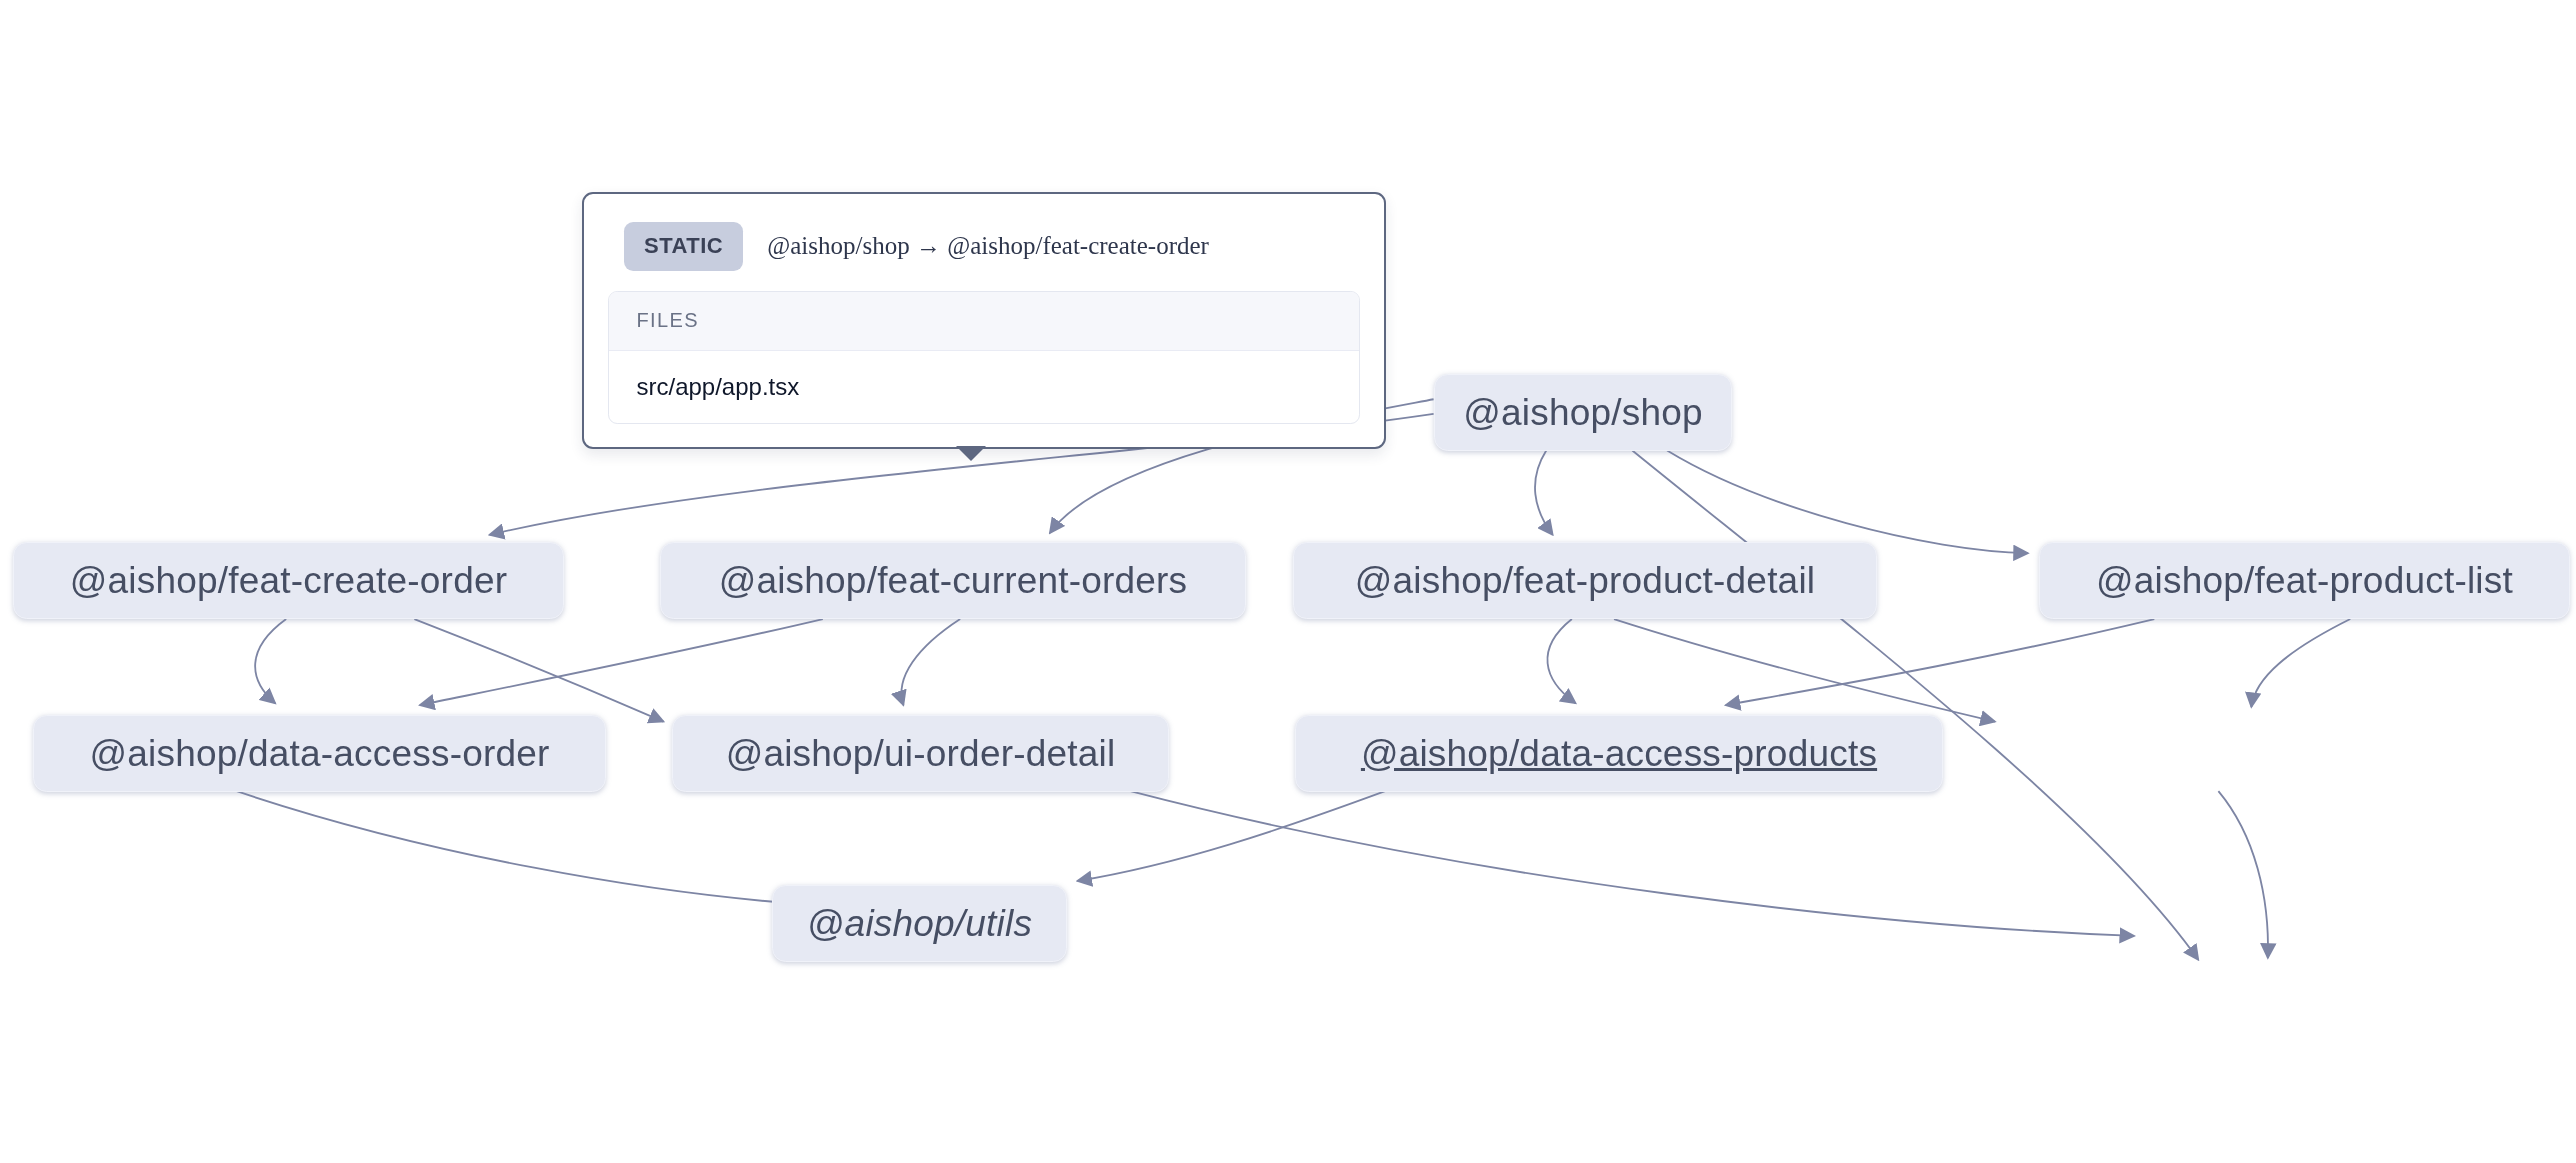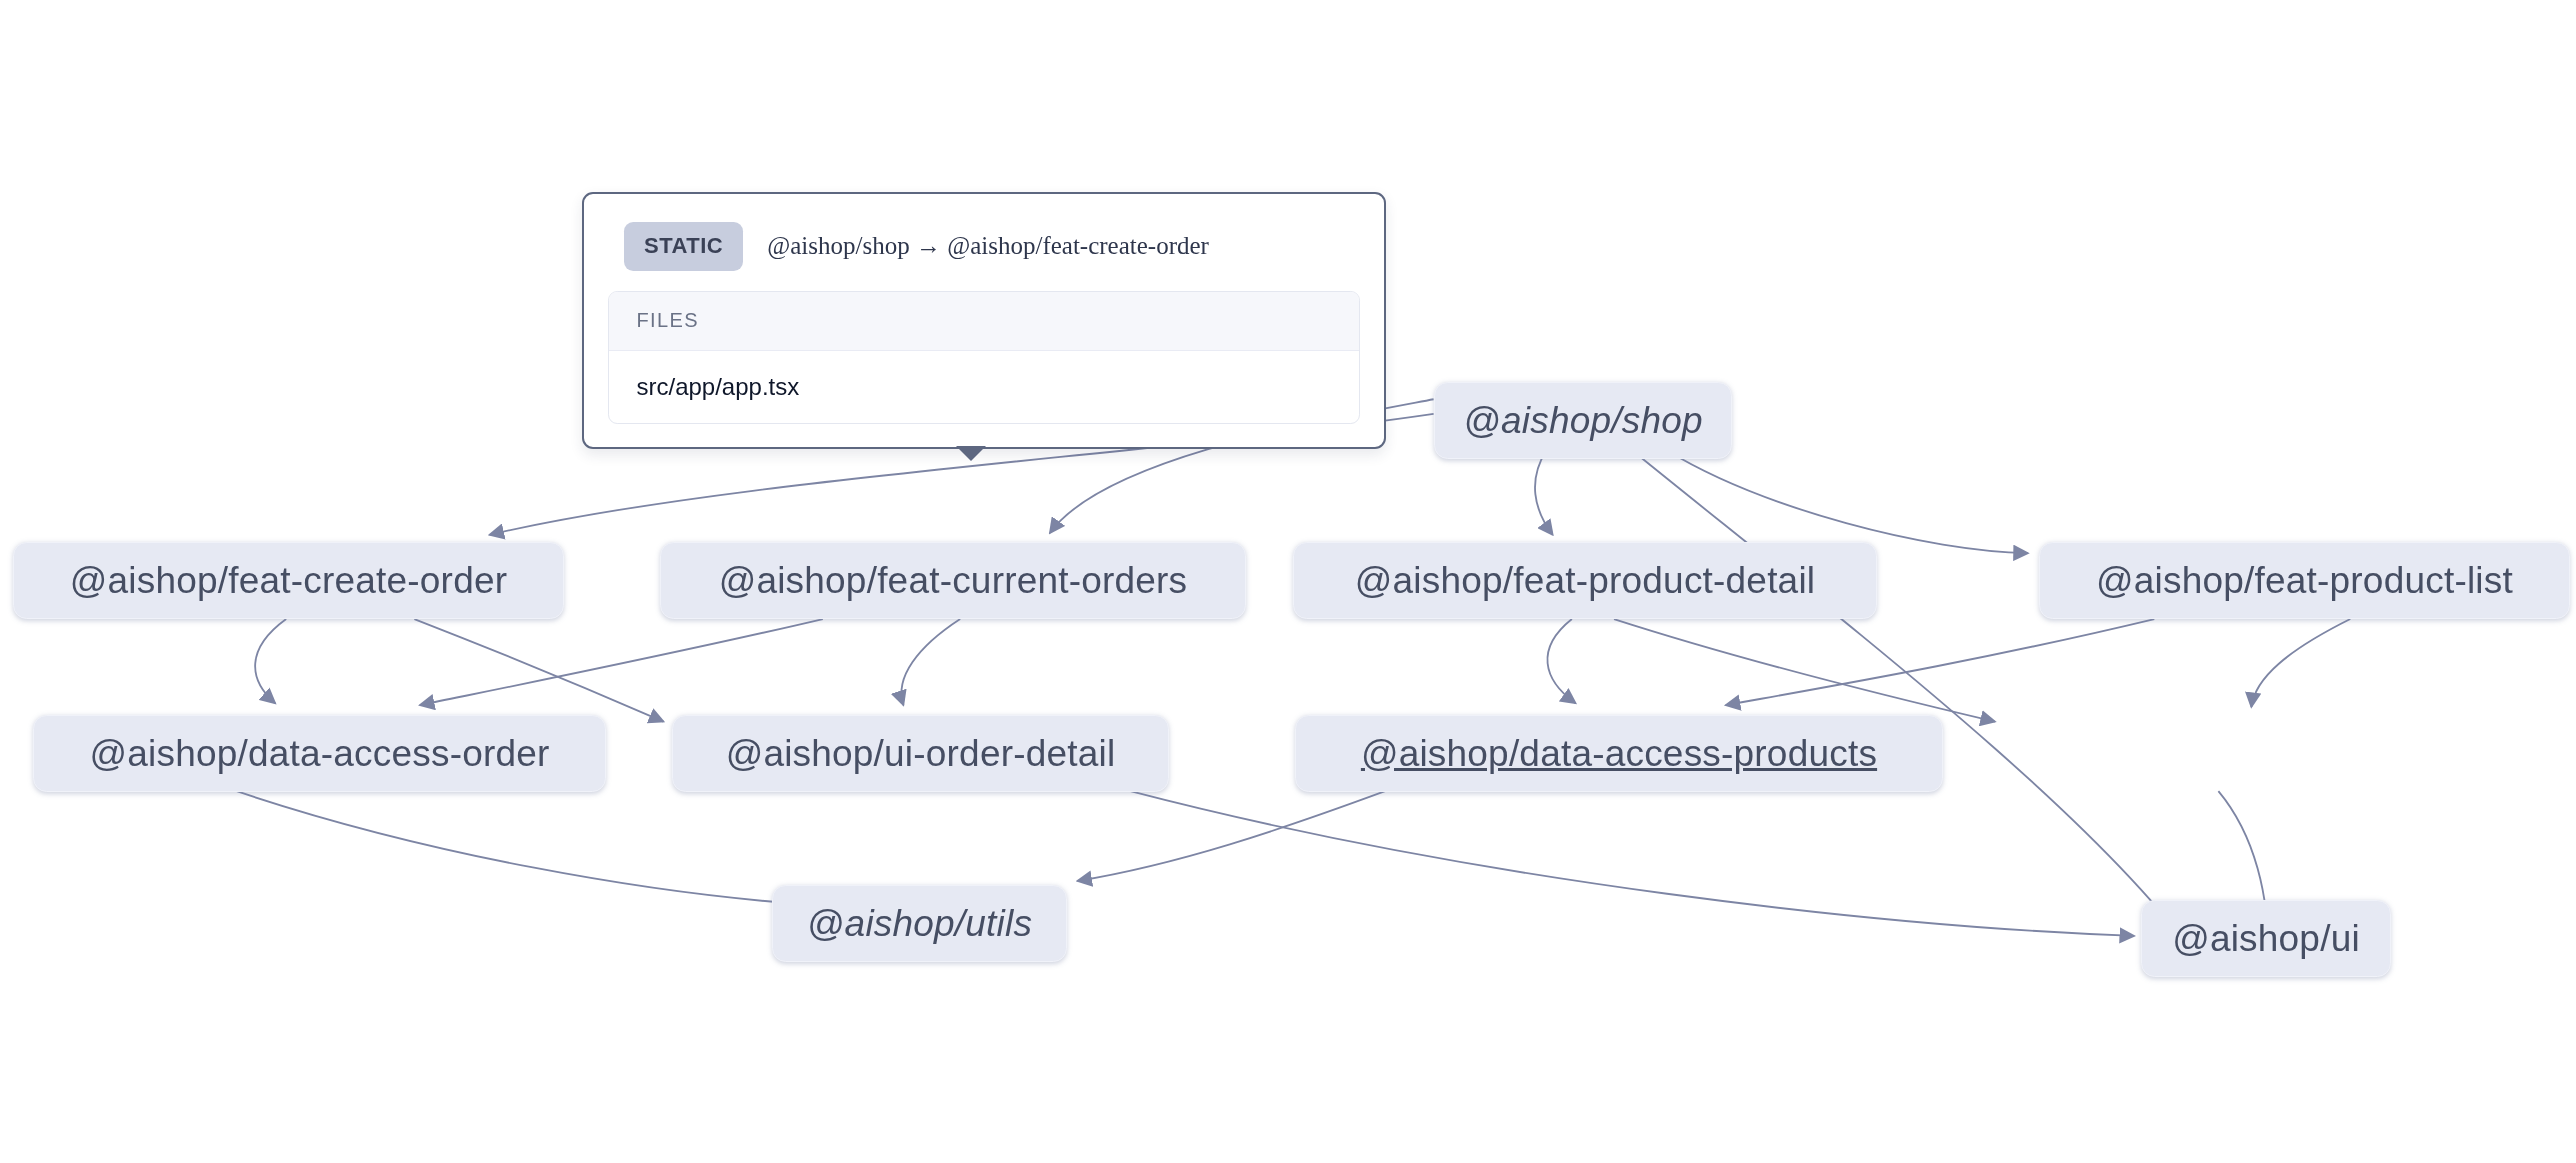--- a/index.html
+++ b/index.html
@@ -88,30 +88,29 @@
       <path d="M1716,676 C1676,708 1684,742 1720,768" fill="none" stroke="#7d85a4" stroke-width="2" marker-end="url(#arrow)"></path>
       <path d="M2352,676 C2160,722 1995,750 1884,770" fill="none" stroke="#7d85a4" stroke-width="2" marker-end="url(#arrow)"></path>
       <path d="M1762,676 C1905,722 2080,765 2178,788" fill="none" stroke="#7d85a4" stroke-width="2" marker-end="url(#arrow)"></path>
       <path d="M2566,676 C2498,710 2462,740 2458,772" fill="none" stroke="#7d85a4" stroke-width="2" marker-end="url(#arrow)"></path>
       <path d="M258,864 C460,932 705,976 886,988" fill="none" stroke="#7d85a4" stroke-width="2" marker-end="url(#arrow)"></path>
       <path d="M1512,864 C1398,906 1286,944 1176,962" fill="none" stroke="#7d85a4" stroke-width="2" marker-end="url(#arrow)"></path>
       <path d="M1234,864 C1610,962 2055,1012 2330,1022" fill="none" stroke="#7d85a4" stroke-width="2" marker-end="url(#arrow)"></path>
       <path d="M2422,864 C2462,912 2478,980 2476,1046" fill="none" stroke="#7d85a4" stroke-width="2" marker-end="url(#arrow)"></path>
     </svg>
 
-  <div class="node" style="left: 1434px; top: 382px; width: 298px; font-style: italic;">@aishop/shop</div>
+  <div class="node" style="left: 1434px; top: 374px; width: 298px;">@aishop/shop</div>
     <div class="node" style="left: 13px; top: 542px; width: 551px;">@aishop/feat-create-order</div>
     <div class="node" style="left: 660px; top: 542px; width: 586px;">@aishop/feat-current-orders</div>
     <div class="node" style="left: 1293px; top: 542px; width: 584px;">@aishop/feat-product-detail</div>
     <div class="node" style="left: 2039px; top: 542px; width: 531px;">@aishop/feat-product-list</div>
     <div class="node" style="left: 33px; top: 715px; width: 573px;">@aishop/data-access-order</div>
     <div class="node" style="left: 672px; top: 715px; width: 497px;">@aishop/ui-order-detail</div>
     <div class="node" style="left: 1295px; top: 715px; width: 648px; text-decoration: underline;">@aishop/data-access-products</div>
     <div class="node" style="left: 772px; top: 885px; width: 295px; font-style: italic;">@aishop/utils</div>
-    <div class="node" style="left: 2141px; top: 900px; width: 250px;">@aishop/ui</div>
     <div id="tooltip">
     <div class="tt-header">
       <span class="tt-badge">STATIC</span>
       <span class="tt-edge-text">@aishop/shop → @aishop/feat-create-order</span>
     </div>
     <div class="tt-files">
       <div class="tt-files-header">FILES</div>
       <div id="files-list">
           <div class="tt-file-row">src/app/app.tsx</div>
         </div>

